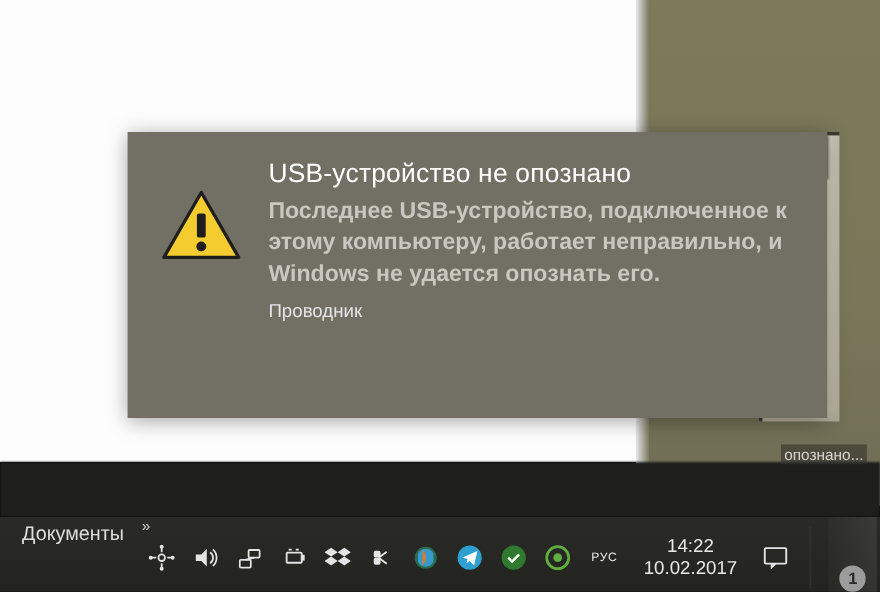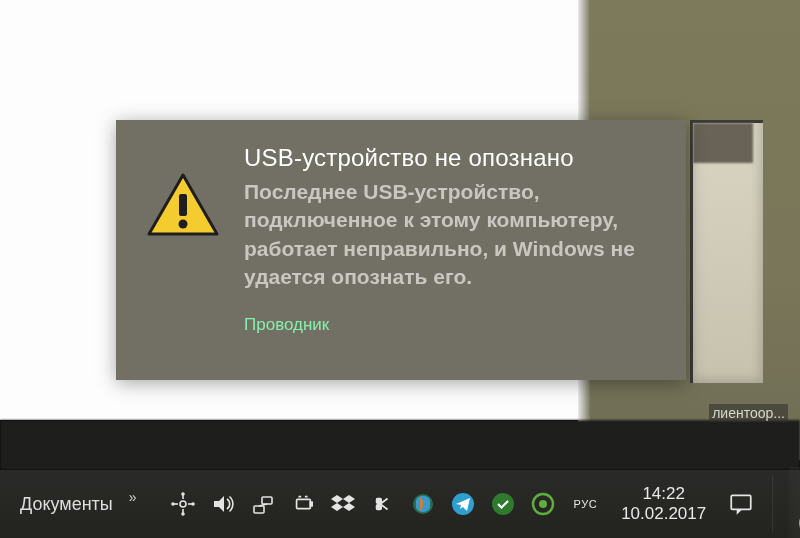--- a/index.html
+++ b/index.html
@@ -69,21 +69,21 @@
     color: #d6d5cf;
     background: rgba(50,50,45,0.6);
     padding: 1px 3px;
   }
 
   
   .toast {
     position: absolute;
     left: 116px;
     top: 120px;
-    width: 570px;
+    width: 636px;
     height: 260px;
     background: #726f64;
     box-shadow: 0 3px 18px rgba(0,0,0,0.35);
     padding: 24px 30px 2px 30px;
     box-sizing: border-box;
     color: #e7e6e1;
     display: flex;
     flex-direction: row;
   }
   .toast-icon-wrap {
@@ -105,36 +105,35 @@
     margin-bottom: 6px;
     letter-spacing: 0.2px;
   }
   .toast-body {
     font-size: 21px;
     line-height: 1.35;
     color: #c9c7c0;
     font-weight: 700;
   }
   .toast-source {
-    margin-top: 24px;
+    margin-top: 10px;
     font-size: 17px;
-    color: #86efac;
+    color: #e5e5e5;
   }
 
   
   .taskbar {
     position: absolute;
     left: 0; bottom: 0; right: 0;
     height: 68px;
     background: linear-gradient(to bottom, #2a2a28 0%, #23231f 100%);
     display: flex;
-    align-items: center;
+    align-items: flex-start;
     color: #dedede;
     font-size: 18px;
-    gap: 36px;
   }
   .tb-left {
     display: flex;
     align-items: center;
     padding-left: 14px;
     gap: 6px;
   }
   .tb-documents {
     padding: 4px 6px;
   }
@@ -208,21 +207,21 @@
 </head>
 <body>
 
 <div class="desktop">
   <div class="wall-left"></div>
   <div class="wall-right"></div>
   <div class="edge-strip"></div>
   <div class="door"></div>
   <div class="door-top"></div>
   <div class="dark-band"></div>
-  <div class="lientoop">лиентоор...</div>
+  <div class="lientoop">опознано...</div>
 </div>
 
 <div class="toast">
   <div class="toast-icon-wrap">
     <span class="toast-icon">
       <svg width="74" height="66" viewBox="0 0 74 66">
         <polygon points="37,3 71,62 3,62" fill="#f5cc2f" stroke="#1e1e1e" stroke-width="3" stroke-linejoin="round"></polygon>
         <rect x="33" y="22" width="8" height="22" rx="2" fill="#1e1e1e"></rect>
         <circle cx="37" cy="52" r="4.5" fill="#1e1e1e"></circle>
       </svg>

